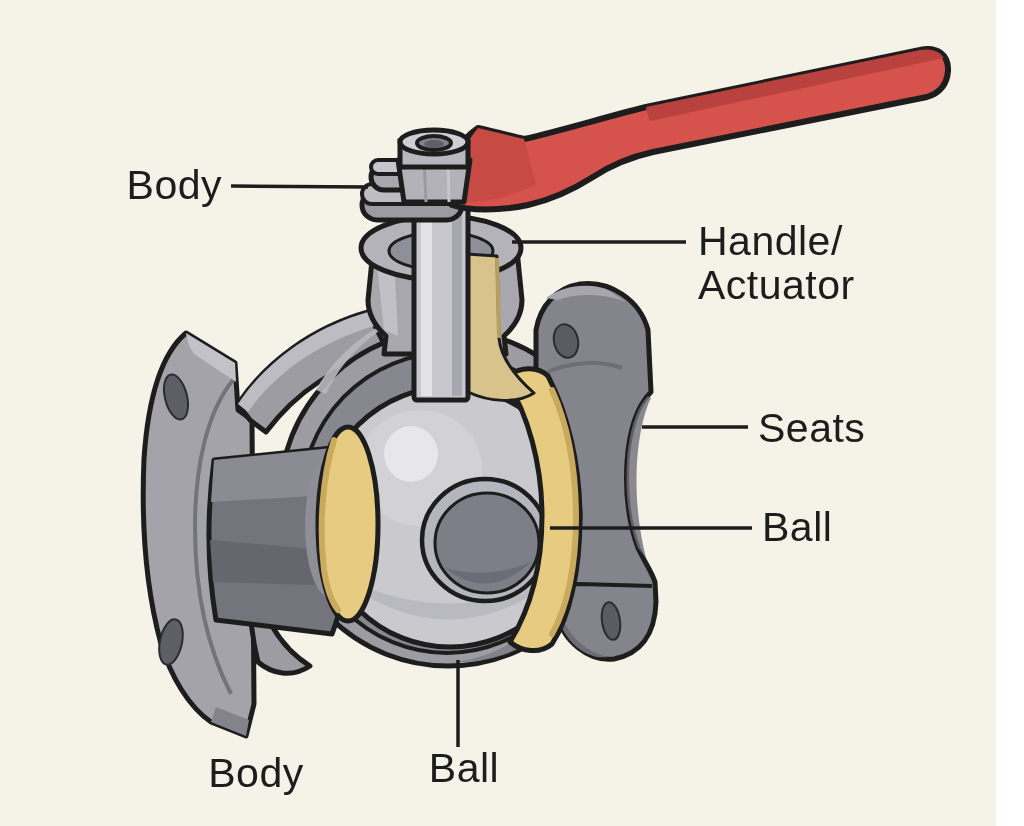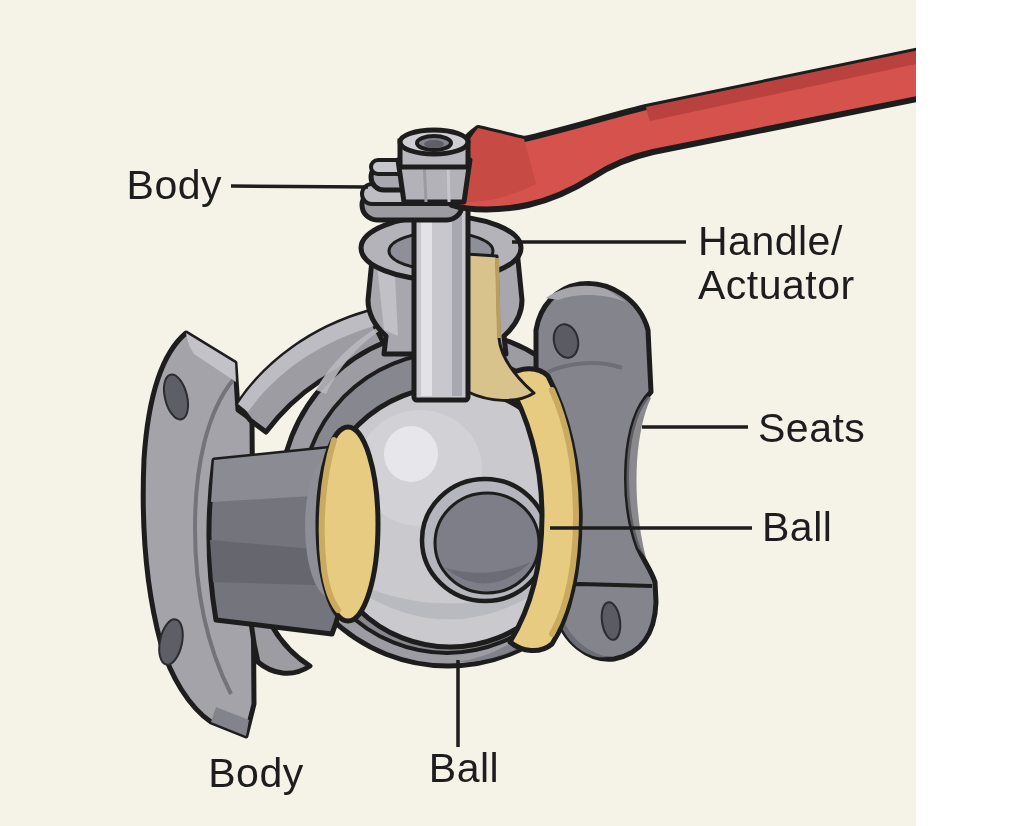--- a/index.html
+++ b/index.html
@@ -1,18 +1,18 @@
 <!DOCTYPE html>
 <html><head>
 <meta charset="utf-8">
 <style>
   html,body { margin:0; padding:0; }
   .stage {
     position:relative;
-    width:916px; height:826px;
+    width:996px; height:826px;
     overflow:hidden;
     font-family:"Liberation Sans", sans-serif;
   }
   .stage svg { position:absolute; left:0; top:0; display:block; }
   text.diagram-label {
     font-family:"Liberation Sans", sans-serif;
     font-size:41px;
     font-weight:500;
     fill:#1d1d1d;
     letter-spacing:0.5px;

